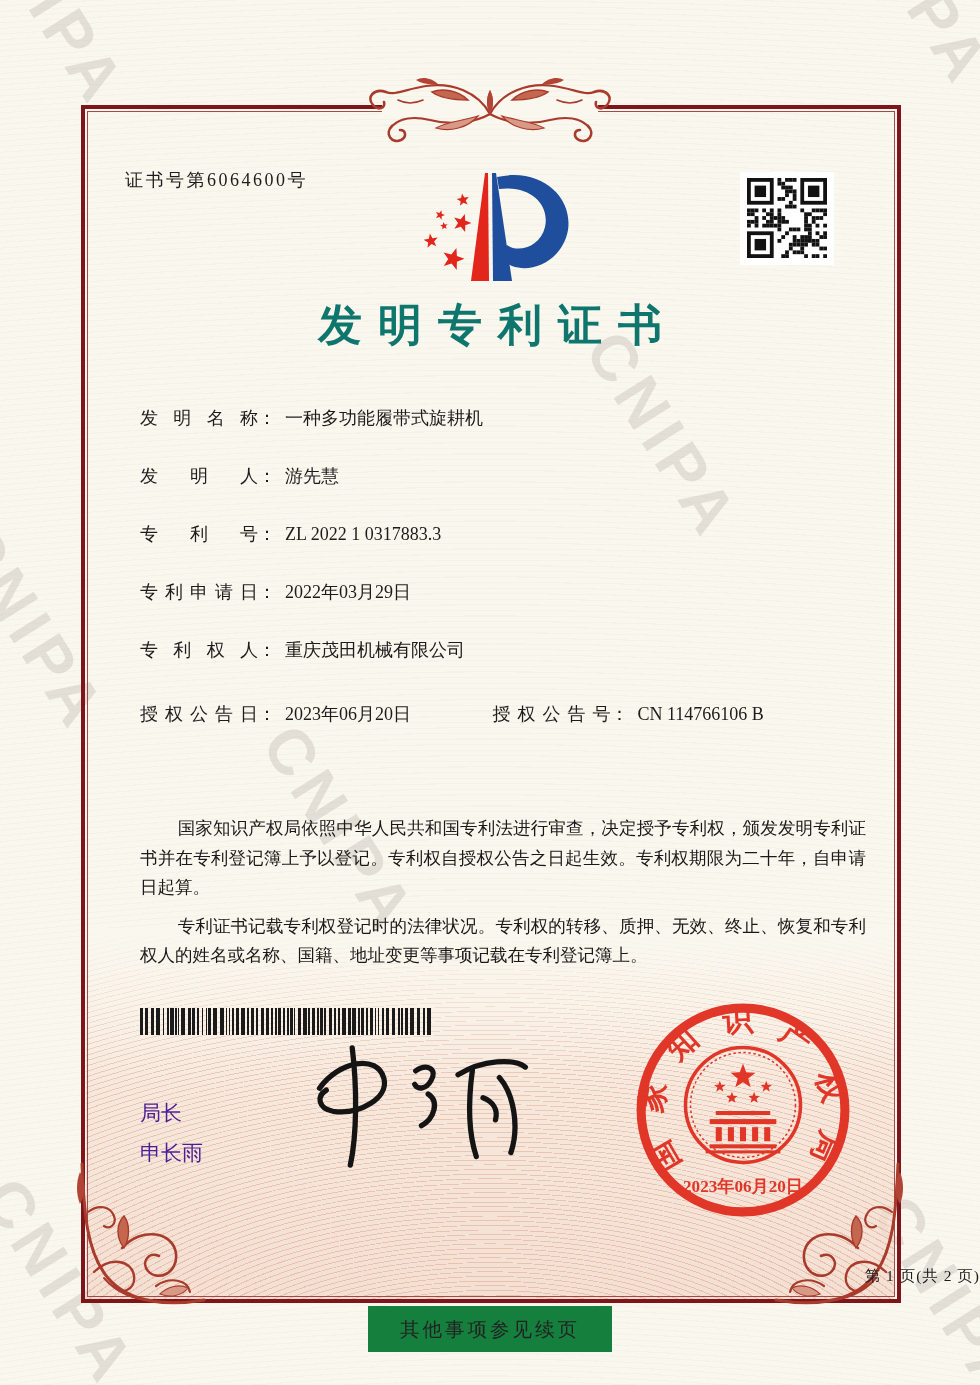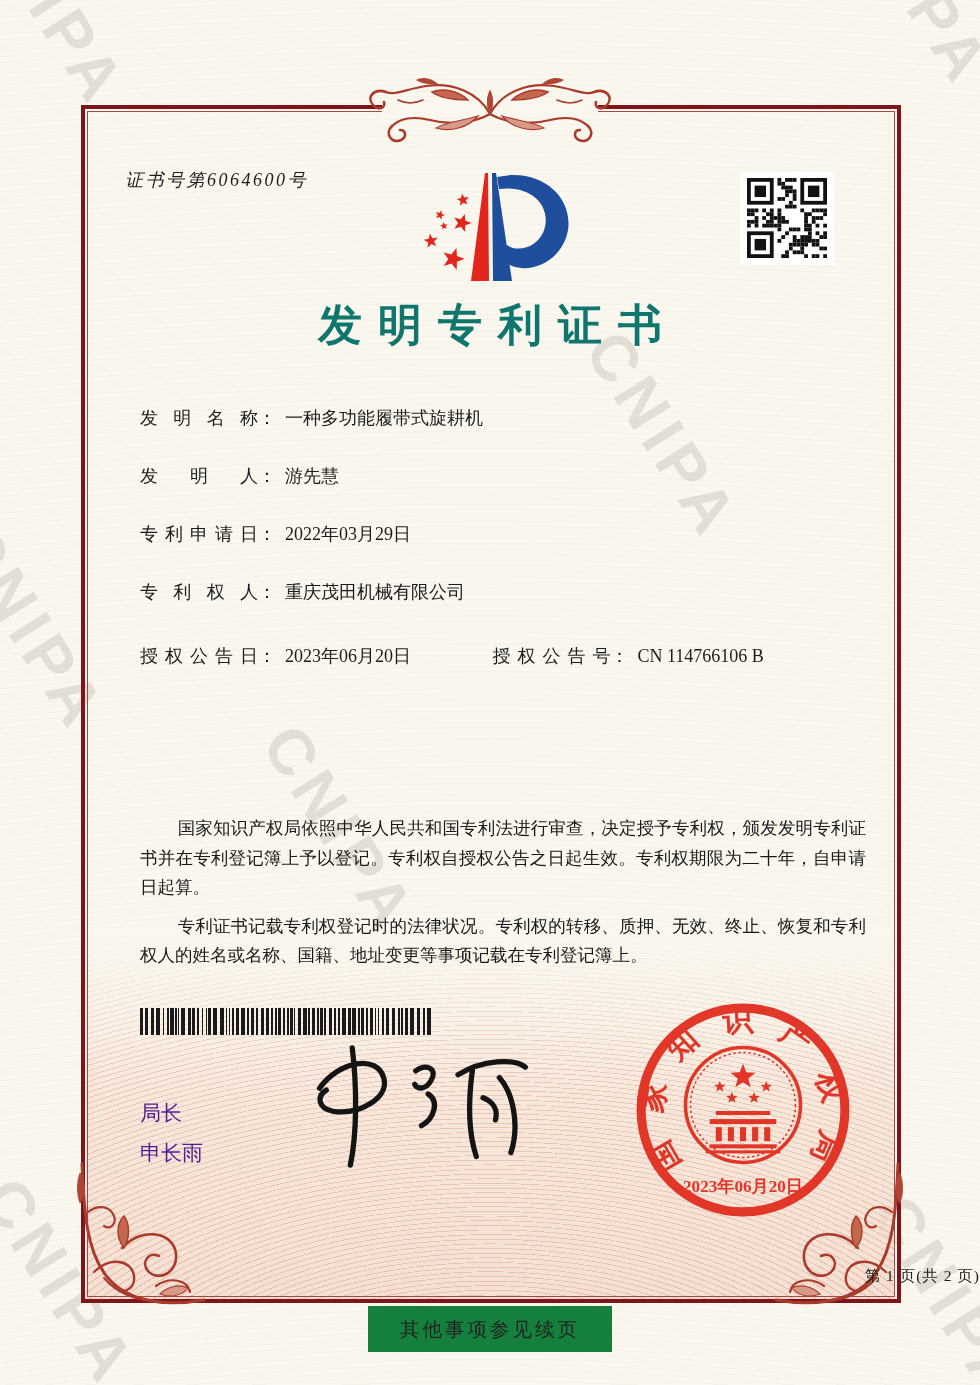--- a/index.html
+++ b/index.html
@@ -25,21 +25,21 @@
   
   .frame{position:absolute;left:81px;top:105px;width:812px;height:1190px;
       border:4px solid #7d151b;z-index:2;}
   .frame::after{content:"";position:absolute;inset:2px;border:1.5px solid #a34a48;}
 
   .ornament-top{position:absolute;left:352px;top:70px;width:276px;height:82px;z-index:3;}
   .corner-orn{position:absolute;width:150px;height:160px;z-index:3;}
   .corner-orn.bl{left:64px;top:1152px;}
   .corner-orn.br{left:766px;top:1152px;transform:scaleX(-1);}
 
-  .cert-no{position:absolute;left:125px;top:168px;font-size:18px;letter-spacing:2.5px;z-index:4;font-style:italic;}
+  .cert-no{position:absolute;left:125px;top:168px;font-size:18px;letter-spacing:2.5px;z-index:4;}
 
   .logo{position:absolute;left:413px;top:155px;width:172px;height:138px;z-index:4;}
   .qr-box{position:absolute;left:740px;top:172px;width:94px;height:93px;background:#fff;z-index:4;}
   .qr-box svg{position:absolute;left:7px;top:6px;}
 
   .title{position:absolute;left:0;top:296px;width:100%;text-align:center;
       font-size:44px;font-weight:bold;letter-spacing:16px;padding-left:16px;
       box-sizing:border-box;color:#0f766e;z-index:4;}
 
   .fields{position:absolute;left:140px;top:406px;width:732px;font-size:18px;z-index:4;}
@@ -279,20 +279,23 @@
   <div class="title">发明专利证书</div>
 
   <div class="fields">
     <div class="frow">
       <span class="flabel">发明名称</span><span class="fcolon">：</span><span>一种多功能履带式旋耕机</span>
     </div>
     <div class="frow">
       <span class="flabel">发明人</span><span class="fcolon">：</span><span>游先慧</span>
     </div>
     <div class="frow">
+      <span class="flabel">专利号</span><span class="fcolon">：</span><span>ZL 2022 1 0317883.3</span>
+    </div>
+    <div class="frow">
       <span class="flabel">专利申请日</span><span class="fcolon">：</span><span>2022年03月29日</span>
     </div>
     <div class="frow">
       <span class="flabel">专利权人</span><span class="fcolon">：</span><span>重庆茂田机械有限公司</span>
     </div>
     <div class="grant">
       <span class="gpair left">
         <span class="flabel">授权公告日</span><span class="fcolon">：</span><span>2023年06月20日</span>
       </span>
       <span class="gpair">

